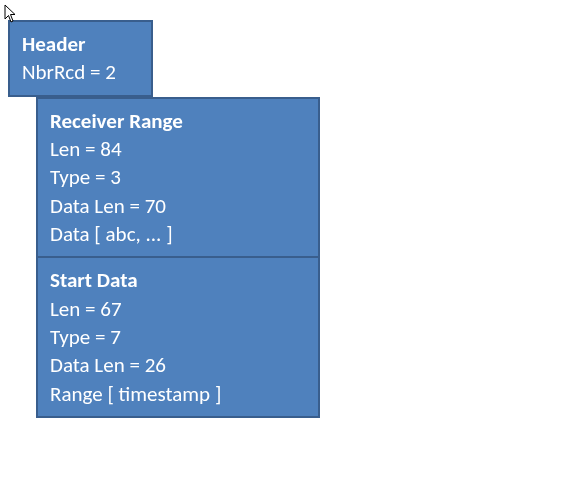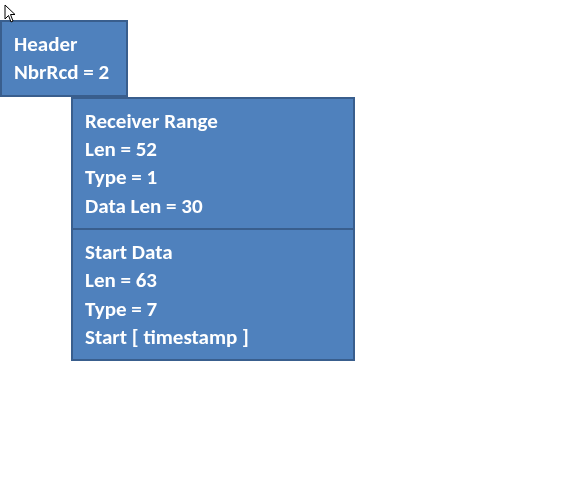--- a/index.html
+++ b/index.html
@@ -30,27 +30,28 @@
       color: #ffffff;
       font-size: 21px;
       line-height: 1.35;
     }
     .box .title {
       font-weight: 700;
       display: block;
     }
     .box .row {
       display: block;
-      font-weight: 700;
+      font-weight: 400;
     }
     .header-box {
-      width: 128px;
+      margin-left: 8px;
+      width: 145px;
     }
     .record-box {
-      margin-left: 71px;
+      margin-left: 36px;
       width: 284px;
     }
     .record-box + .record-box {
       margin-top: -2px;
     }
   </style>
 </head>
 <body>
 
 <div class="cursor">
@@ -59,23 +60,25 @@
   </svg>
 </div>
 
 <div class="box header-box">
   <span class="title">Header</span>
   <span class="row">NbrRcd = 2</span>
 </div>
 
 <div class="box record-box">
   <span class="title">Receiver Range</span>
-  <span class="row">Len = 52</span>
-  <span class="row">Type = 1</span>
-  <span class="row">Data Len = 30</span>
+  <span class="row">Len = 84</span>
+  <span class="row">Type = 3</span>
+  <span class="row">Data Len = 70</span>
+  <span class="row">Data [ abc, ... ]</span>
 </div>
 
 <div class="box record-box">
   <span class="title">Start Data</span>
-  <span class="row">Len = 63</span>
+  <span class="row">Len = 67</span>
   <span class="row">Type = 7</span>
-  <span class="row">Start [ timestamp ]</span>
+  <span class="row">Data Len = 26</span>
+  <span class="row">Range [ timestamp ]</span>
 </div>
 
 </body></html>

